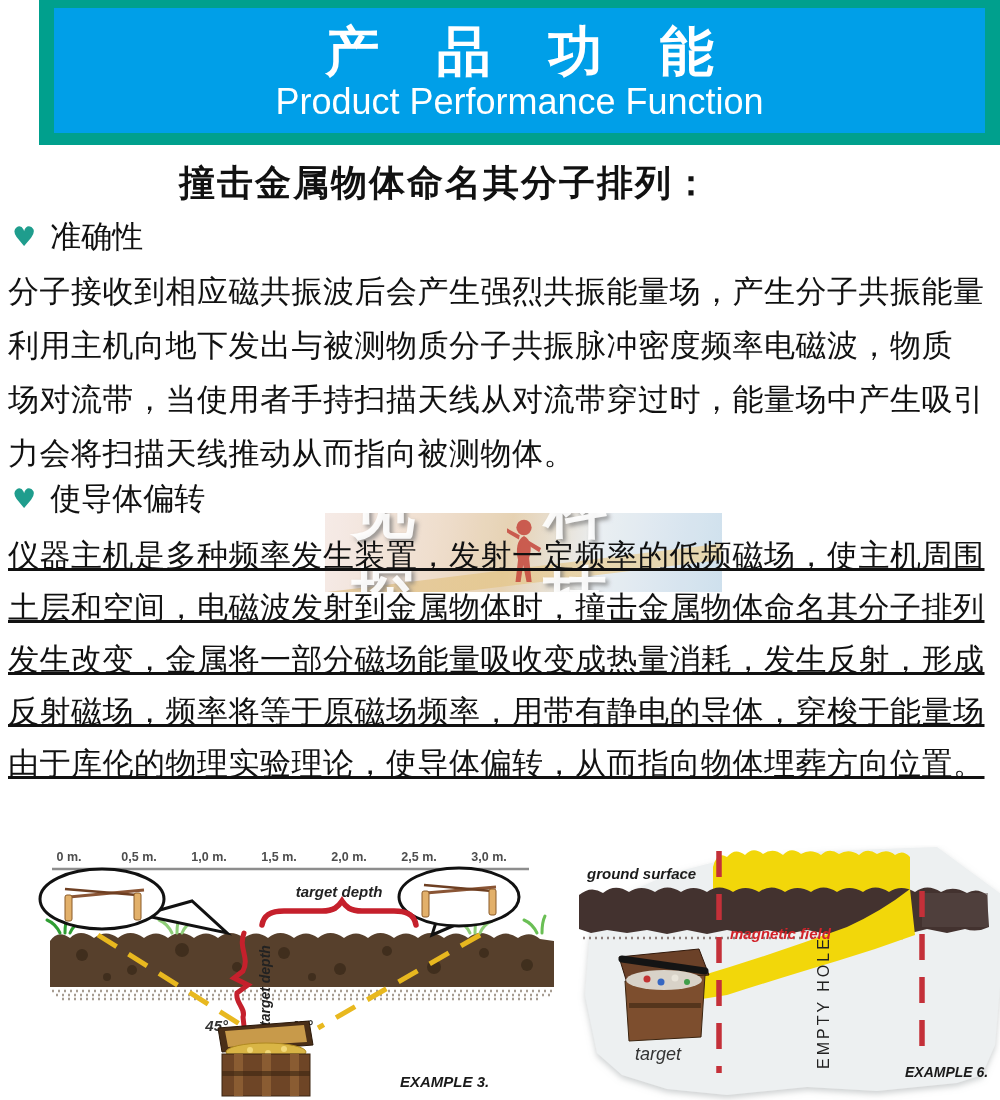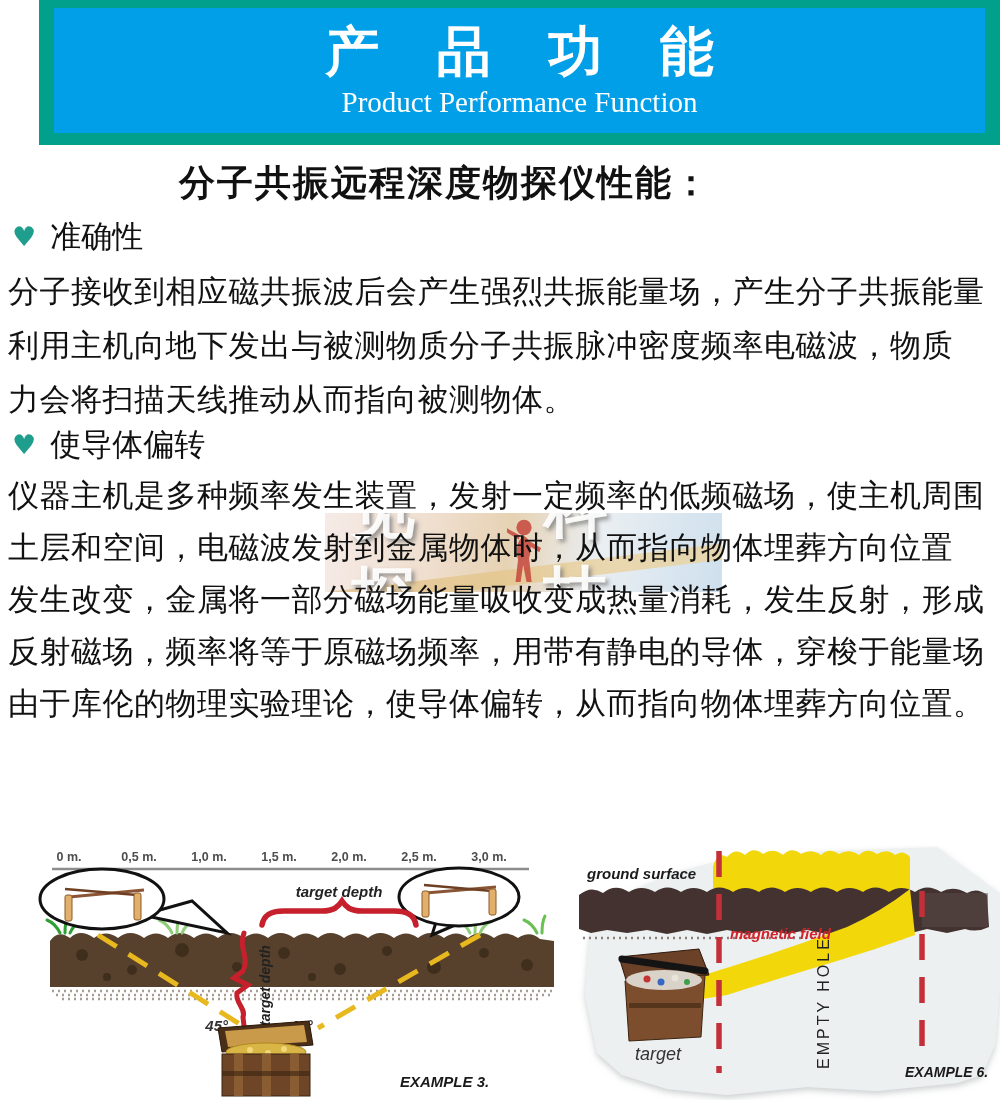--- a/index.html
+++ b/index.html
@@ -5,36 +5,36 @@
   html,body{margin:0;padding:0;background:#fff;}
   .page{position:relative;width:1000px;height:1100px;background:#fff;overflow:hidden;
         font-family:"Liberation Serif",serif;color:#111;}
 
   
   .banner{height:145px;background:#00a08d;padding:8px 15px 12px;box-sizing:border-box;margin-left:39px;}
   .banner-inner{height:100%;background:#009fe8;display:flex;flex-direction:column;
                 align-items:center;justify-content:center;}
   .banner-title{font-size:54px;line-height:60px;color:#fff;font-weight:bold;
                 letter-spacing:10px;word-spacing:24px;text-indent:10px;}
-  .banner-sub{font-family:Liberation Serif, serif;font-size:29px;line-height:34px;
+  .banner-sub{font-family:Liberation Sans, sans-serif;font-size:36px;line-height:34px;
               color:#fff;margin-top:3px;}
 
   
   .content{position:relative;z-index:1;padding:0 8px;}
   .page-title{margin:16px 0 0 0;height:44px;line-height:44px;text-align:center;
               font-size:36px;font-weight:600;letter-spacing:2px;padding-right:110px;}
   .section-head{margin-top:14px;height:36px;line-height:36px;display:flex;
                 align-items:center;gap:14px;font-size:31px;}
   .section-head.second{margin-top:0;}
   .heart{color:#1f9d8d;font-size:27px;line-height:36px;padding-left:4px;
          font-family:"DejaVu Sans",sans-serif;}
   .para{font-size:31px;letter-spacing:0.5px;margin-top:10px;}
   .para .pline{white-space:nowrap;overflow:hidden;}
   .para.first .pline{line-height:54px;height:54px;}
-  .para.second{margin-top:7px;}
+  .para.second{margin-top:13px;text-decoration:underline;}
   .para.second .pline{line-height:52px;height:52px;}
 
   
   .watermark{position:absolute;left:325px;top:513px;width:397px;height:79px;z-index:0;
              display:flex;align-items:center;justify-content:space-between;
              padding:0 26px;box-sizing:border-box;opacity:0.93;overflow:hidden;
              background:linear-gradient(100deg,#f6eae6 0%,#eedcca 28%,#e5cfae 46%,#e9eef2 68%,#cbdeec 100%);}
   .wm-band{position:absolute;left:-8%;bottom:8px;width:116%;height:16px;
            background:linear-gradient(90deg,rgba(214,170,90,.55),rgba(238,210,150,.75));
            transform:rotate(-7deg);}
@@ -66,39 +66,40 @@
         <circle cx="22" cy="10" r="9"></circle>
         <path d="M22,20 C14,24 12,36 15,48 L12,74 L18,74 L21,54 L25,74 L31,74 L28,46 C32,34 30,24 22,20 Z"></path>
         <path d="M16,24 L2,16 L2,11 L17,19 Z"></path>
         <path d="M28,26 L42,34 L40,39 L27,31 Z"></path>
       </g>
     </svg>
     <span class="wm-text">科技</span>
   </div>
 
   <div class="content">
-    <h2 class="page-title">分子共振远程深度物探仪性能：</h2>
+    <h2 class="page-title">撞击金属物体命名其分子排列：</h2>
 
     <div class="section-head">
       <span class="heart">♥</span>
       <span>准确性</span>
     </div>
     <div class="para first">
       <div class="pline">分子接收到相应磁共振波后会产生强烈共振能量场，产生分子共振能量</div>
       <div class="pline">利用主机向地下发出与被测物质分子共振脉冲密度频率电磁波，物质</div>
+      <div class="pline">场对流带，当使用者手持扫描天线从对流带穿过时，能量场中产生吸引</div>
       <div class="pline">力会将扫描天线推动从而指向被测物体。</div>
     </div>
 
     <div class="section-head second">
       <span class="heart">♥</span>
       <span>使导体偏转</span>
     </div>
     <div class="para second">
       <div class="pline">仪器主机是多种频率发生装置，发射一定频率的低频磁场，使主机周围</div>
-      <div class="pline">土层和空间，电磁波发射到金属物体时，从而指向物体埋葬方向位置</div>
+      <div class="pline">土层和空间，电磁波发射到金属物体时，撞击金属物体命名其分子排列</div>
       <div class="pline">发生改变，金属将一部分磁场能量吸收变成热量消耗，发生反射，形成</div>
       <div class="pline">反射磁场，频率将等于原磁场频率，用带有静电的导体，穿梭于能量场</div>
       <div class="pline">由于库伦的物理实验理论，使导体偏转，从而指向物体埋葬方向位置。</div>
     </div>
   </div>
 
   <div class="figures">
 
     <svg width="543" height="255" viewBox="0 0 543 255">
 

